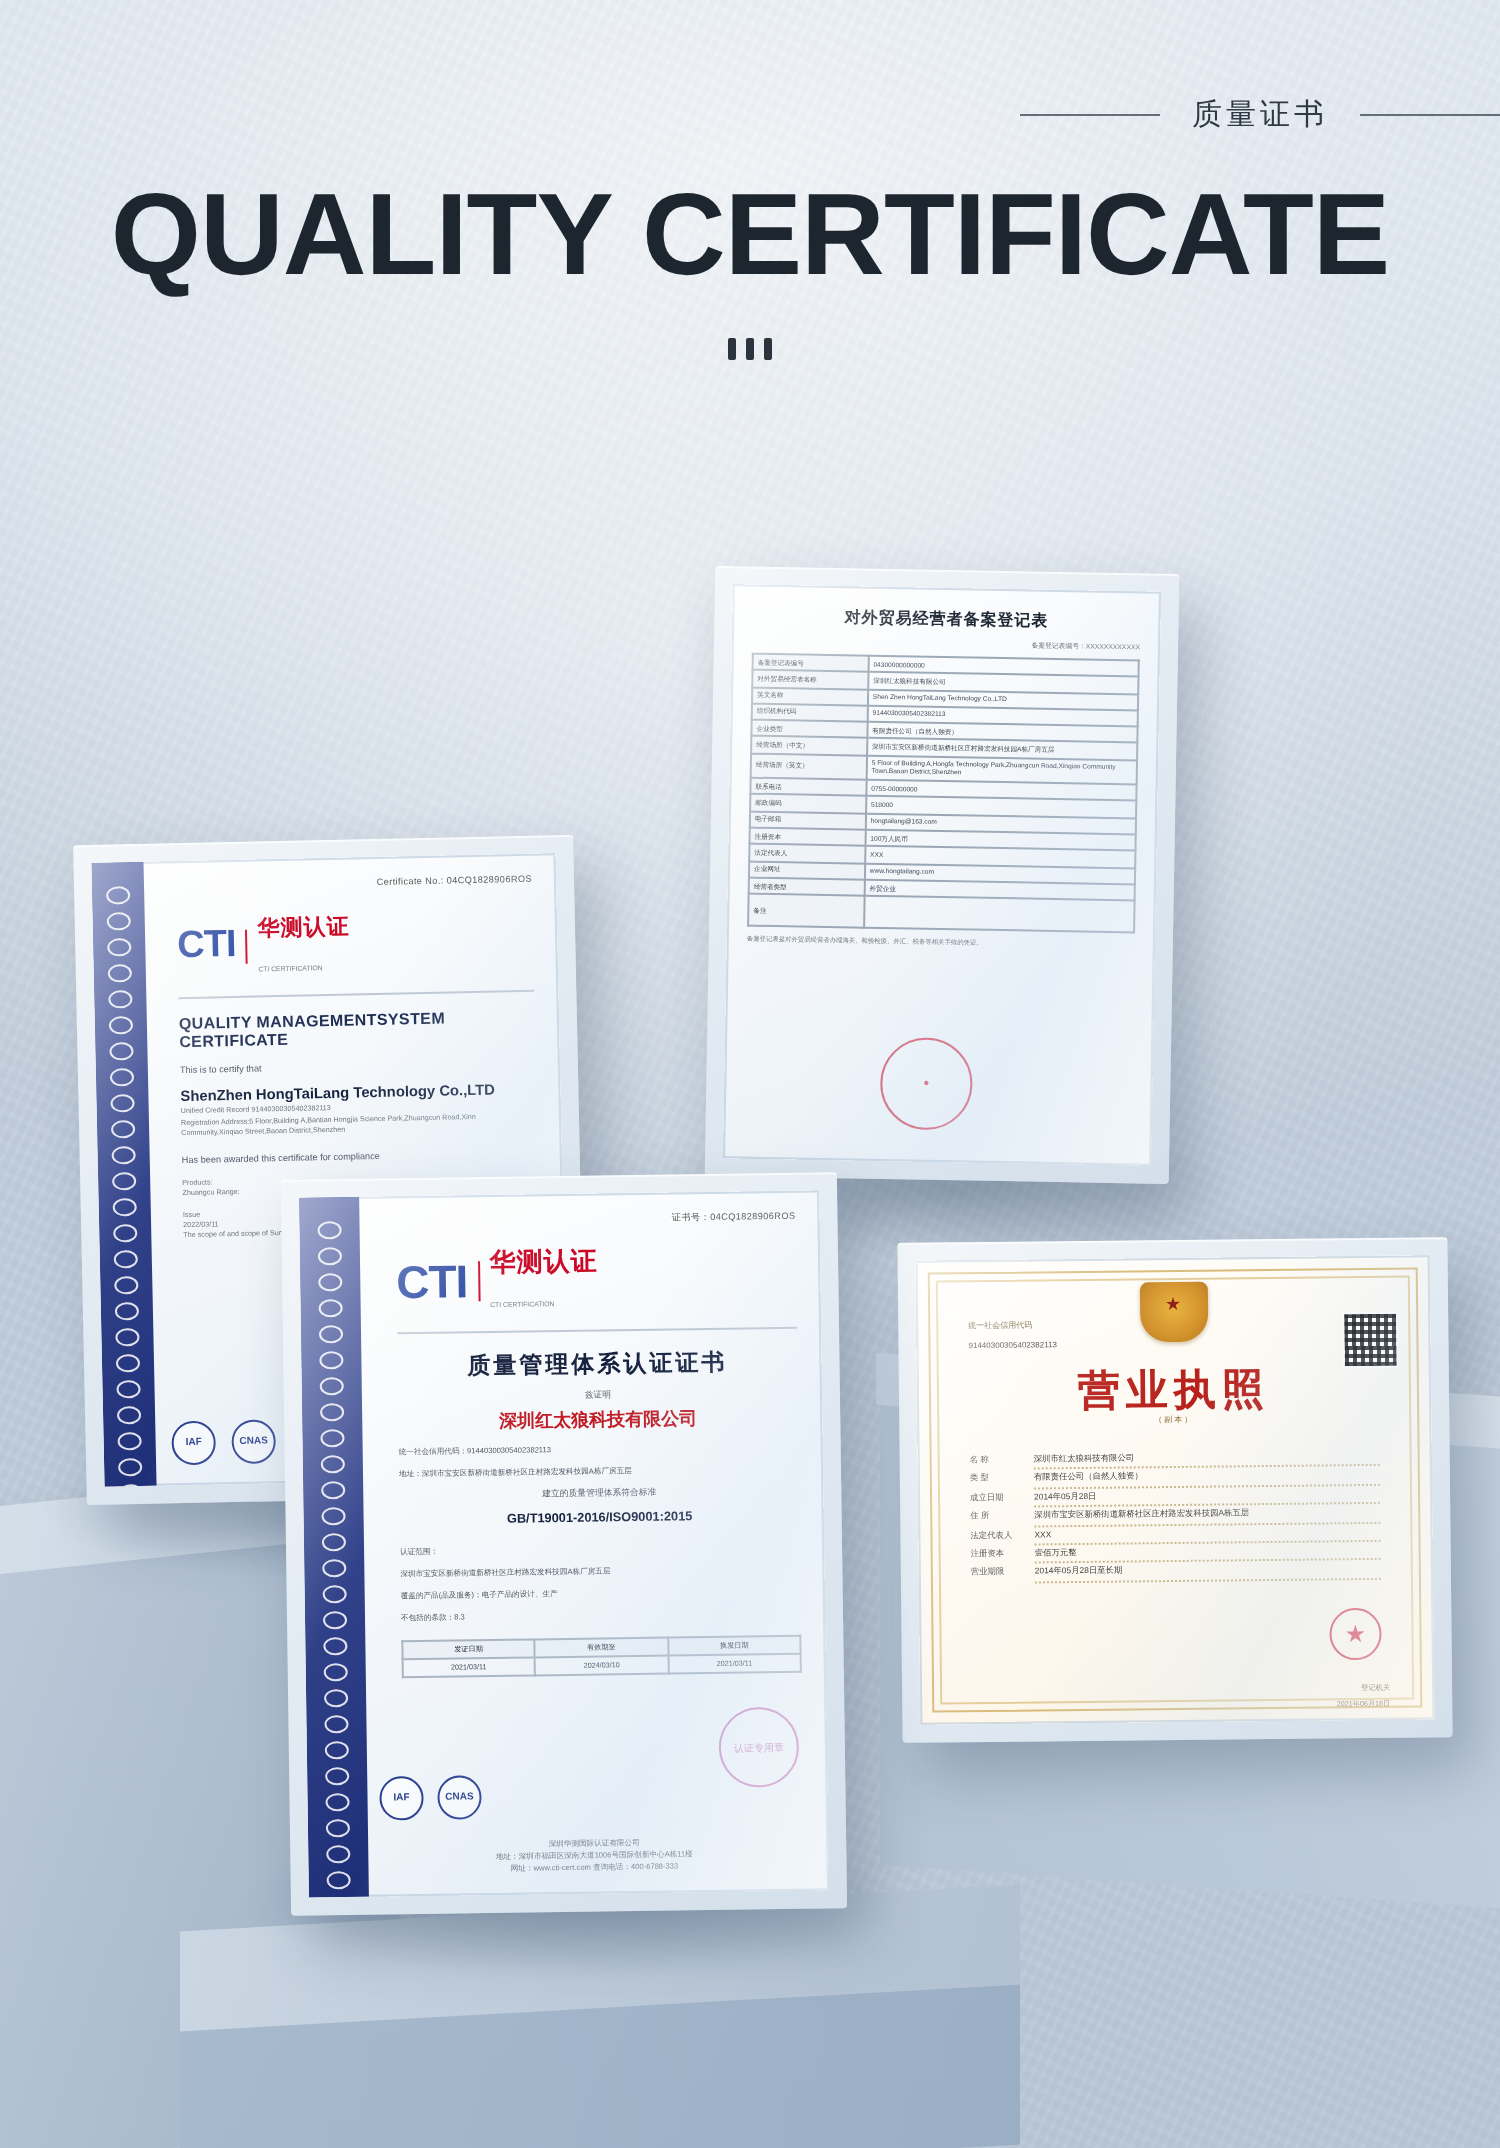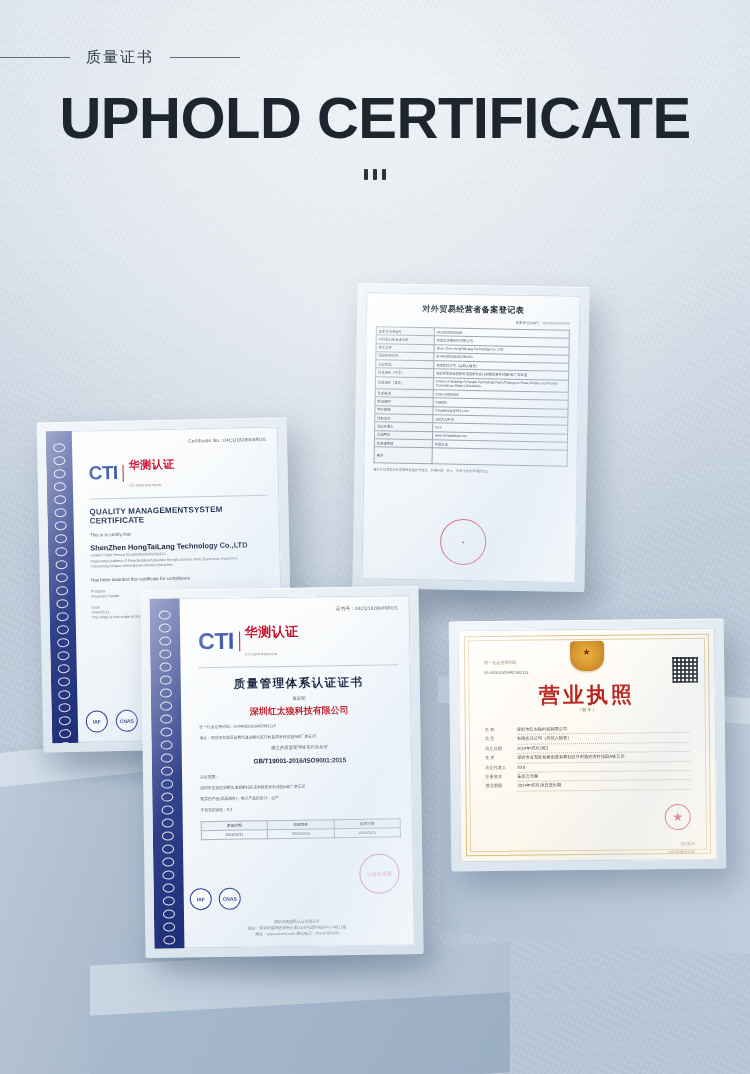--- a/index.html
+++ b/index.html
@@ -27,21 +27,21 @@
   .wall-vignette {
     position: absolute; inset: 0;
     background: radial-gradient(ellipse 700px 700px at 45% 30%, rgba(255,255,255,0.35) 0%, rgba(255,255,255,0) 55%),
                 linear-gradient(180deg, rgba(255,255,255,0.10) 0%, rgba(120,145,170,0.13) 100%);
     pointer-events: none;
   }
 
   
   .header { position: absolute; top: 0; left: 0; right: 0; text-align: center; z-index: 6; }
   .eyebrow {
-    display: flex; align-items: center; justify-content: flex-start;
+    display: flex; align-items: center; justify-content: flex-end;
     gap: 16px; margin-top: 48px;
   }
   .eyebrow .rule { width: 70px; height: 1px; background: #3a4450; opacity: .75; }
   .eyebrow .cn {
     font-size: 15px; letter-spacing: 2px; color: #2f3943; font-weight: 400;
   }
   .big-title {
     margin-top: 22px;
     font-size: 58px;
     letter-spacing: -0.5px;
@@ -246,21 +246,21 @@
   <div class="shadow-blob" style="left:20px;top:720px;width:300px;height:70px;"></div>
   <div class="shadow-blob" style="left:330px;top:560px;width:290px;height:70px;"></div>
   <div class="shadow-blob" style="left:120px;top:910px;width:330px;height:80px;"></div>
 
   <div class="header">
     <div class="eyebrow">
       <span class="rule"></span>
       <span class="cn">质量证书</span>
       <span class="rule"></span>
     </div>
-    <h1 class="big-title">UPHOLD CERTIFICATE</h1>
+    <h1 class="big-title">QUALITY CERTIFICATE</h1>
     <div class="dots">
         <i></i>
         <i></i>
         <i></i>
       </div>
   </div>
 
   <div class="frame" id="cert-a">
     <div class="mat">
       <div class="cti-sideband">

